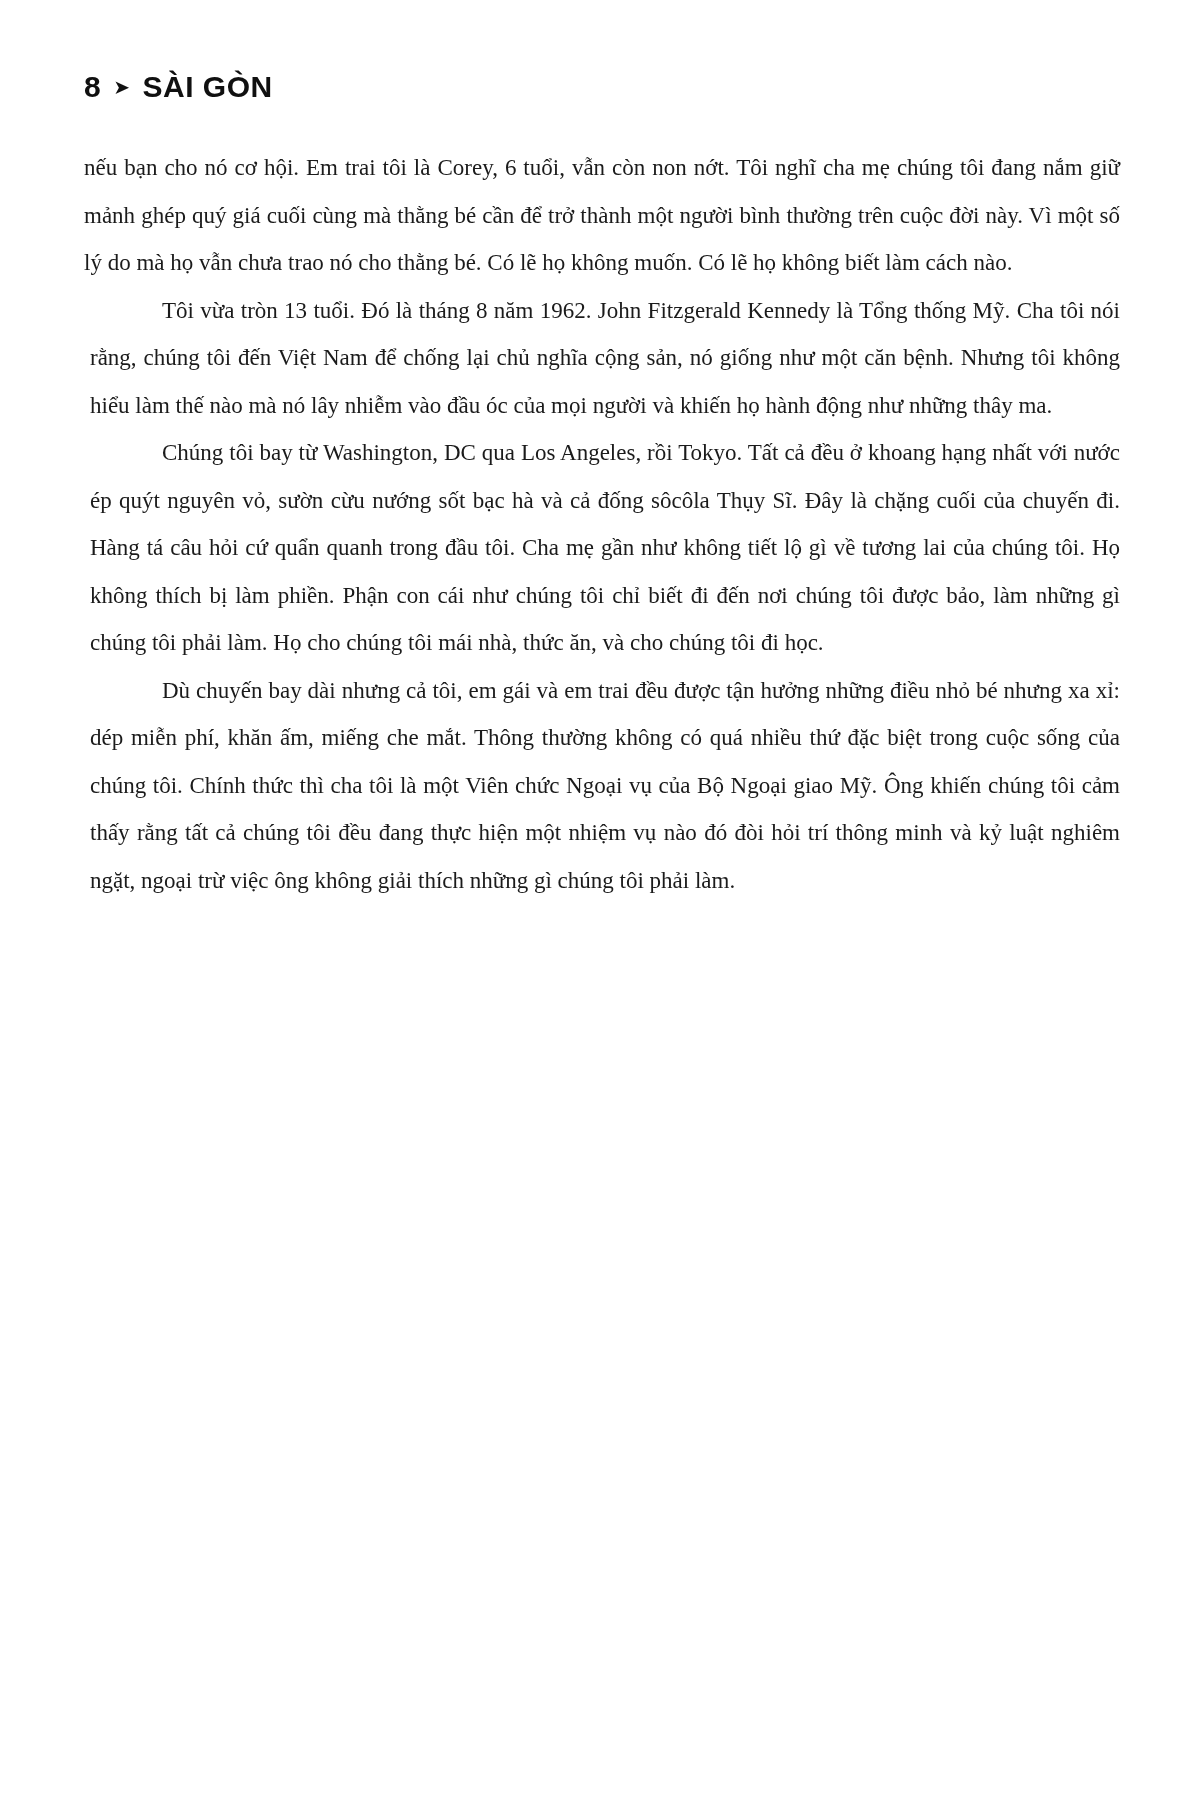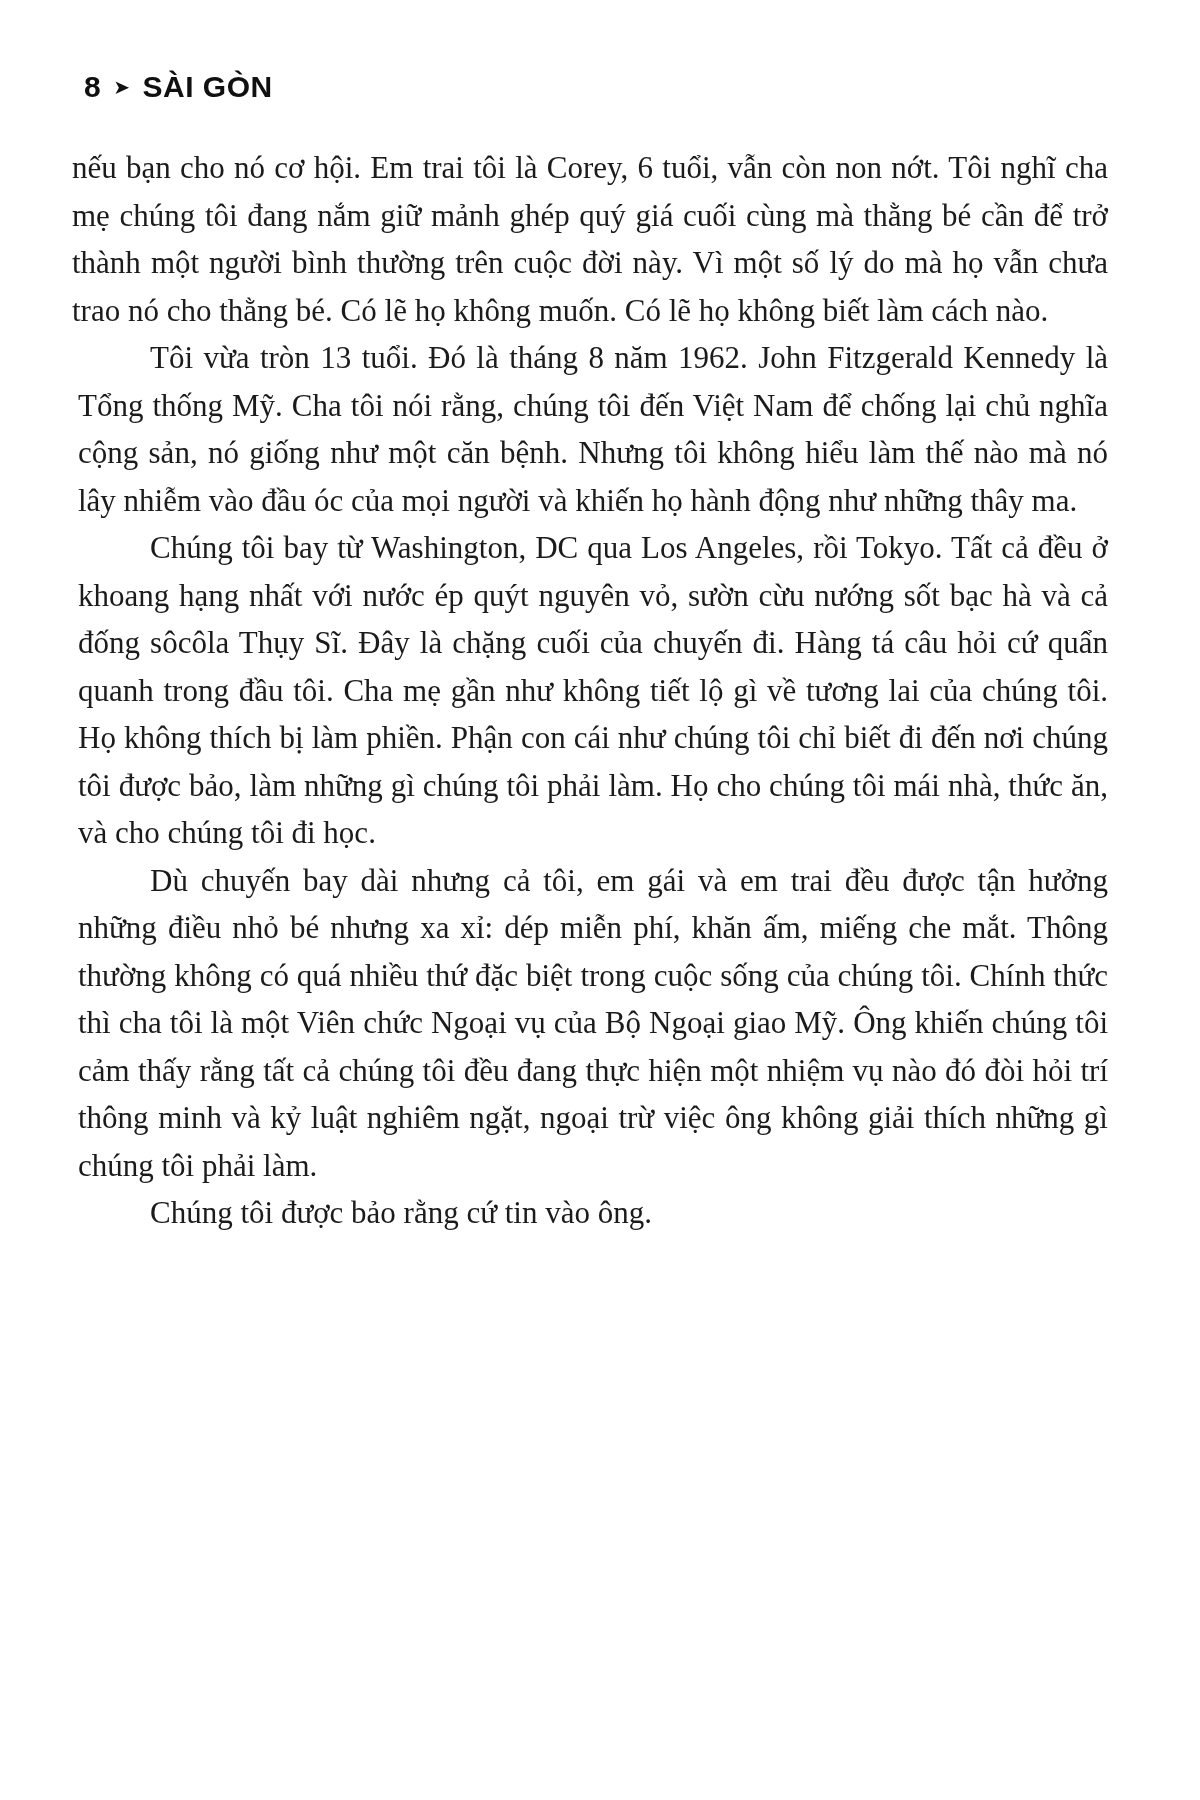--- a/index.html
+++ b/index.html
@@ -30,24 +30,24 @@
     letter-spacing: 0.5px;
   }
   .page-header .arrow {
     font-size: 20px;
     position: relative;
     top: -3px;
     font-weight: 400;
   }
   .body-text {
     position: absolute;
-    left: 72px;
+    left: 84px;
     top: 144px;
     width: 1036px;
-    font-size: 31px;
+    font-size: 23px;
     line-height: 47.5px;
     text-align: justify;
     color: #1b1b1b;
   }
   .body-text p {
     margin: 0;
     padding: 0;
   }
   .body-text p.indent {
     text-indent: 72px;
@@ -63,16 +63,15 @@
     <span>8</span>
     <span class="arrow">➤</span>
     <span>SÀI GÒN</span>
   </div>
 
   <div class="body-text">
     <p>nếu bạn cho nó cơ hội. Em trai tôi là Corey, 6 tuổi, vẫn còn non nớt. Tôi nghĩ cha mẹ chúng tôi đang nắm giữ mảnh ghép quý giá cuối cùng mà thằng bé cần để trở thành một người bình thường trên cuộc đời này. Vì một số lý do mà họ vẫn chưa trao nó cho thằng bé. Có lẽ họ không muốn. Có lẽ họ không biết làm cách nào.</p>
     <p class="indent">Tôi vừa tròn 13 tuổi. Đó là tháng 8 năm 1962. John Fitzgerald Kennedy là Tổng thống Mỹ. Cha tôi nói rằng, chúng tôi đến Việt Nam để chống lại chủ nghĩa cộng sản, nó giống như một căn bệnh. Nhưng tôi không hiểu làm thế nào mà nó lây nhiễm vào đầu óc của mọi người và khiến họ hành động như những thây ma.</p>
     <p class="indent">Chúng tôi bay từ Washington, DC qua Los Angeles, rồi Tokyo. Tất cả đều ở khoang hạng nhất với nước ép quýt nguyên vỏ, sườn cừu nướng sốt bạc hà và cả đống sôcôla Thụy Sĩ. Đây là chặng cuối của chuyến đi. Hàng tá câu hỏi cứ quẩn quanh trong đầu tôi. Cha mẹ gần như không tiết lộ gì về tương lai của chúng tôi. Họ không thích bị làm phiền. Phận con cái như chúng tôi chỉ biết đi đến nơi chúng tôi được bảo, làm những gì chúng tôi phải làm. Họ cho chúng tôi mái nhà, thức ăn, và cho chúng tôi đi học.</p>
     <p class="indent">Dù chuyến bay dài nhưng cả tôi, em gái và em trai đều được tận hưởng những điều nhỏ bé nhưng xa xỉ: dép miễn phí, khăn ấm, miếng che mắt. Thông thường không có quá nhiều thứ đặc biệt trong cuộc sống của chúng tôi. Chính thức thì cha tôi là một Viên chức Ngoại vụ của Bộ Ngoại giao Mỹ. Ông khiến chúng tôi cảm thấy rằng tất cả chúng tôi đều đang thực hiện một nhiệm vụ nào đó đòi hỏi trí thông minh và kỷ luật nghiêm ngặt, ngoại trừ việc ông không giải thích những gì chúng tôi phải làm.</p>
-    <p class="indent">Chúng tôi được bảo rằng cứ tin vào ông.</p>
   </div>
 
 </div>
 
 </body></html>

